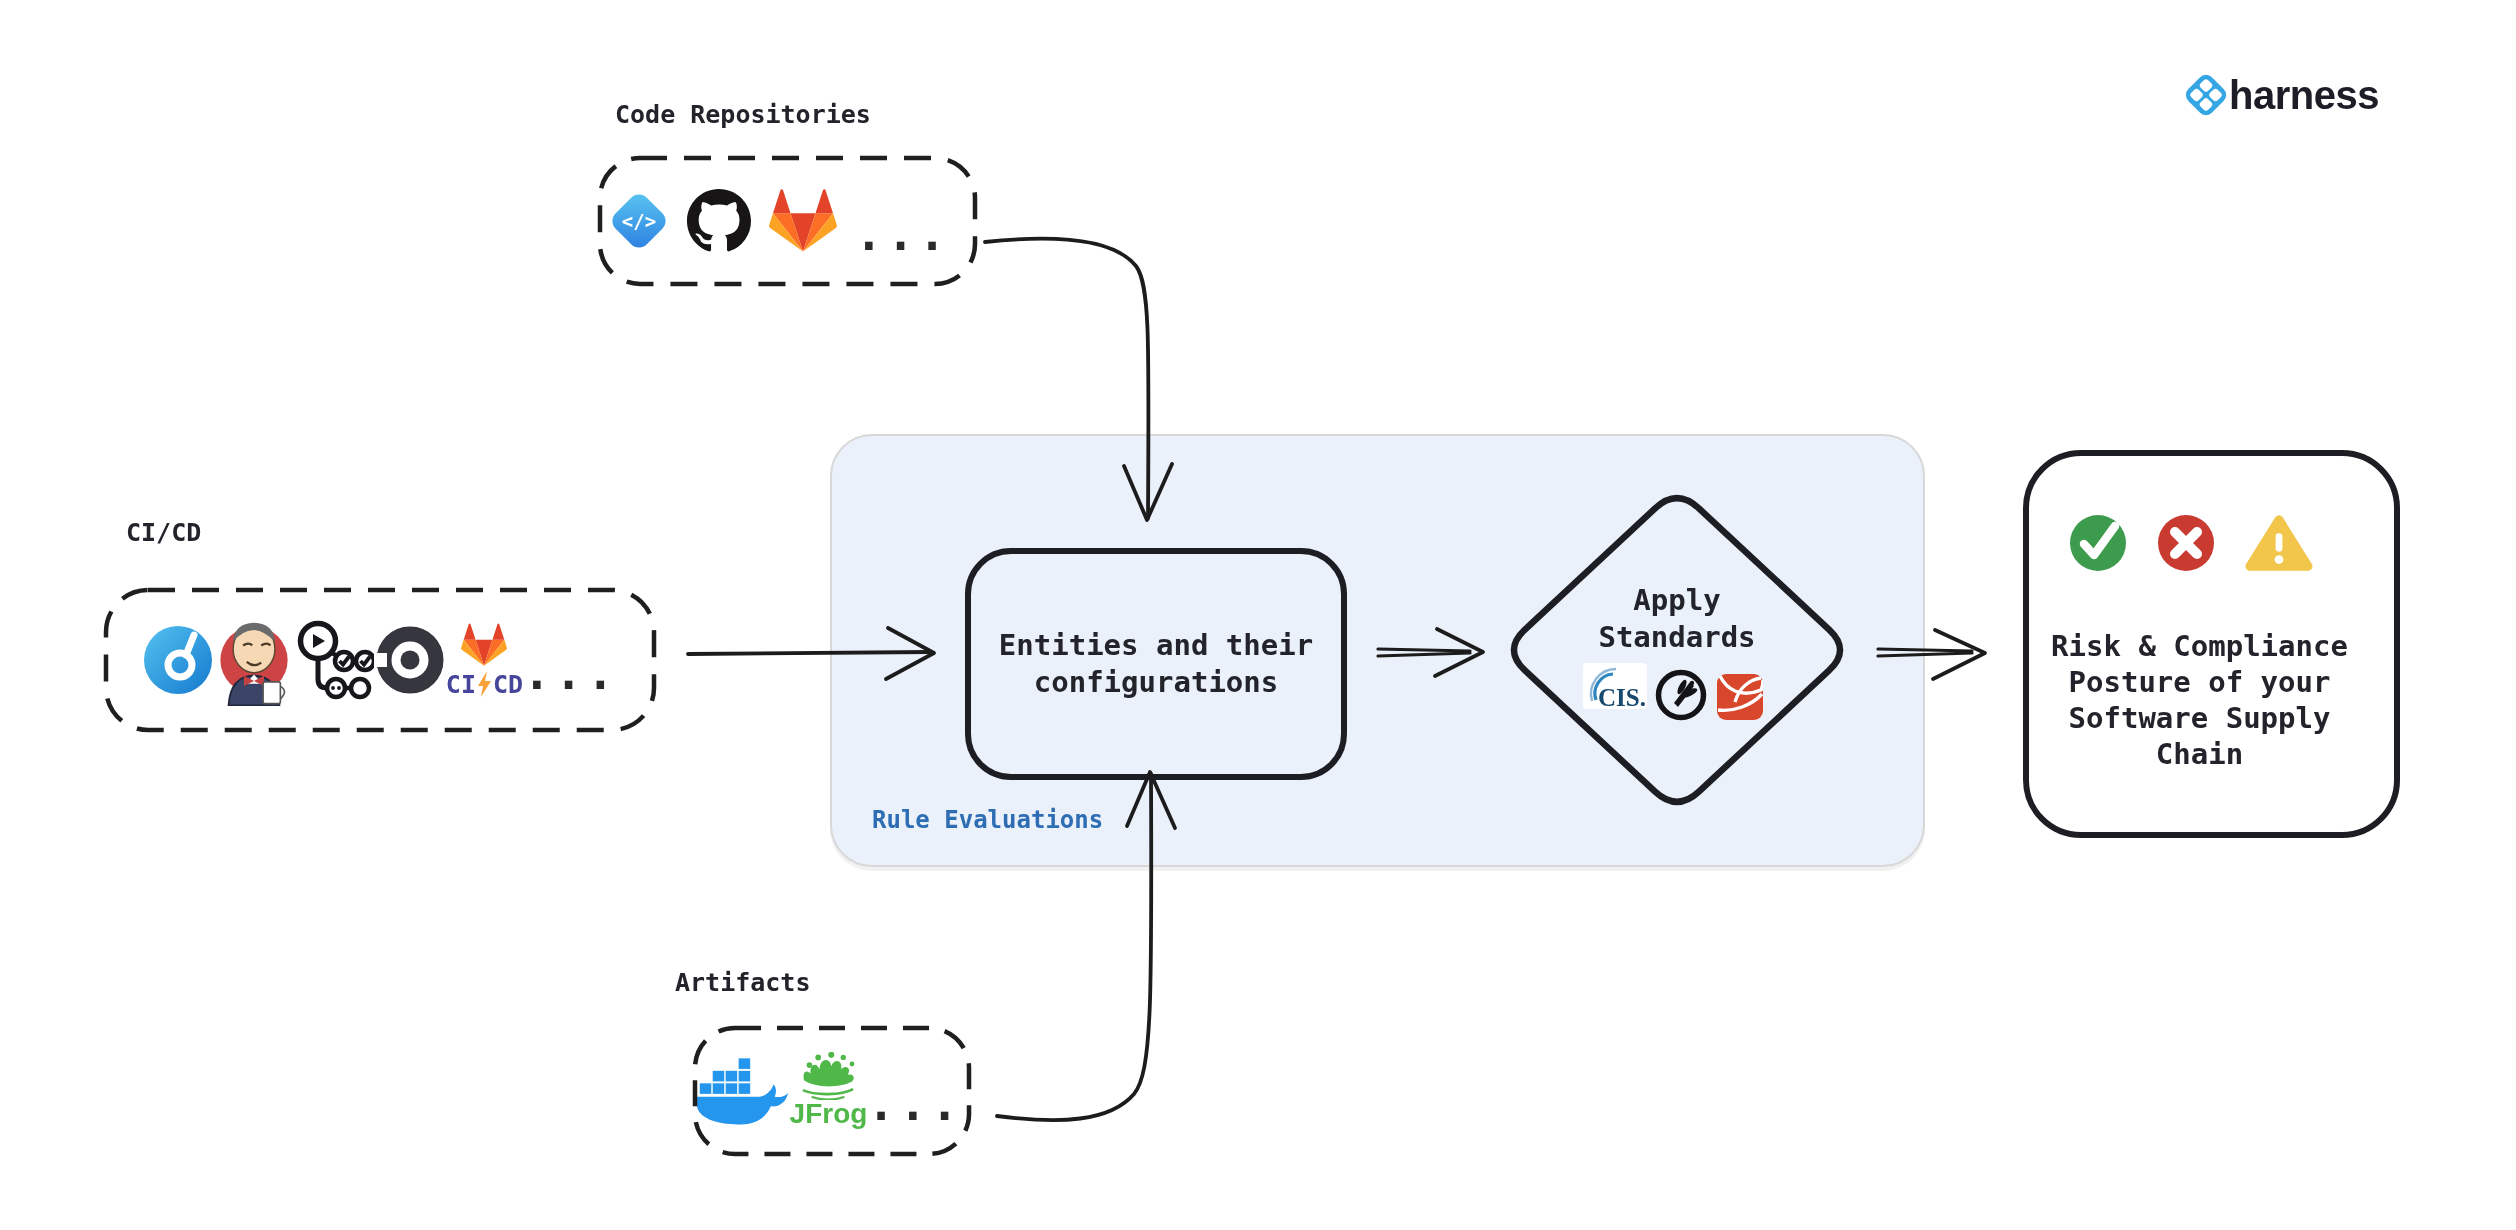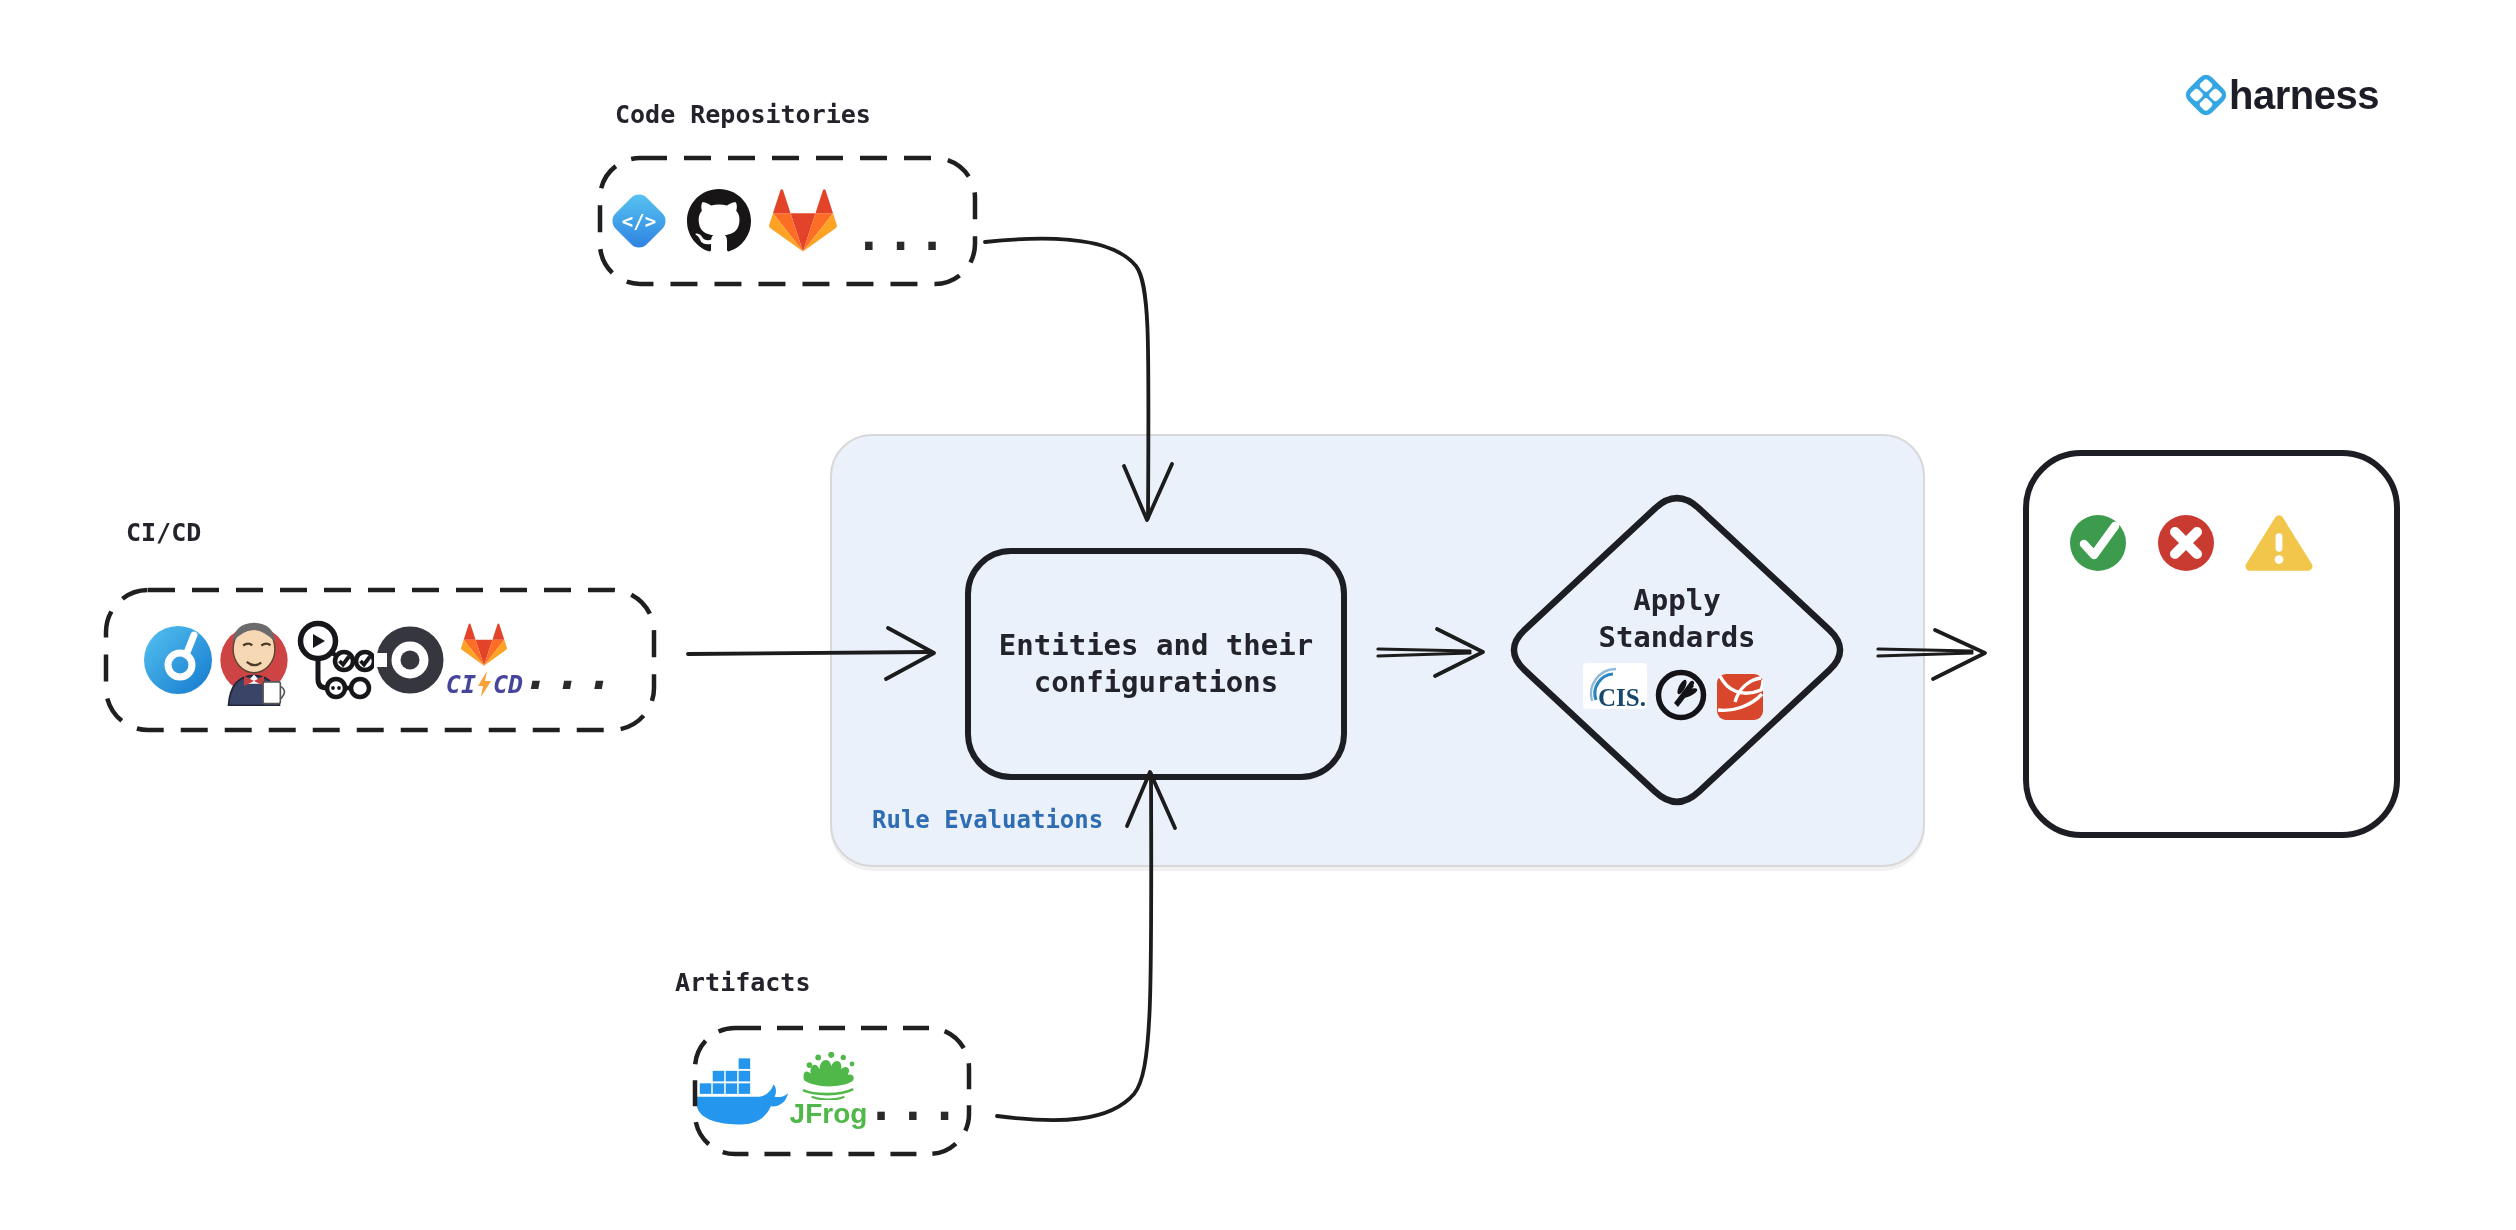--- a/index.html
+++ b/index.html
@@ -84,20 +84,26 @@
       <svg width="58" height="58" viewBox="0 0 58 58">
         <circle cx="29" cy="29" r="28" fill="#C93A31"></circle>
         <path d="M18 18 L40 40 M40 18 L18 40" stroke="#ffffff" stroke-width="10" stroke-linecap="round"></path>
       </svg>
       <svg width="68" height="62" viewBox="0 0 70 62">
         <path d="M35 7 L65 55 L5 55 Z" fill="#F2C64B" stroke="#F2C64B" stroke-width="9" stroke-linejoin="round"></path>
         <rect x="31.5" y="21" width="7" height="19" rx="3.5" fill="#ffffff"></rect>
         <circle cx="35" cy="48" r="4.5" fill="#ffffff"></circle>
       </svg>
     </div>
+    <div class="result-lines" style="position:absolute;left:0;right:24px;top:172px;">
+      <div>Risk &amp; Compliance</div>
+      <div>Posture of your</div>
+      <div>Software Supply</div>
+      <div>Chain</div>
+    </div>
   </div>
 
   <div class="abs grp-label" style="left:615px;top:100px;">Code Repositories</div>
   <div class="abs" style="left:597px;top:155px;width:381px;height:132px;">
     <svg class="dash-rect" width="381" height="132" viewBox="0 0 381 132">
       <rect x="3" y="3" width="375" height="126" rx="40" fill="none" stroke="#1f1f1f" stroke-width="4.5" stroke-dasharray="27 17"></rect>
     </svg>
     <div class="icon-row" style="gap:16px;padding-right:18px;">
       <svg width="64" height="64" viewBox="0 0 64 64">
         <defs>
@@ -125,21 +131,21 @@
       </svg>
       <span class="dots">...</span>
     </div>
   </div>
 
   <div class="abs grp-label" style="left:126px;top:518px;">CI/CD</div>
   <div class="abs" style="left:103px;top:587px;width:554px;height:146px;">
     <svg class="dash-rect" width="554" height="146" viewBox="0 0 554 146">
       <rect x="3" y="3" width="548" height="140" rx="42" fill="none" stroke="#1f1f1f" stroke-width="4.5" stroke-dasharray="27 17"></rect>
     </svg>
-    <div class="icon-row" style="font-style:italic;">
+    <div class="icon-row" style="">
       <svg width="72" height="72" viewBox="0 0 72 72">
         <defs>
             <linearGradient id="hci" x1="0" y1="0" x2="1" y2="1">
           <stop offset="0" stop-color="#54C2F0"></stop>
               <stop offset="1" stop-color="#1479CE"></stop>
         </linearGradient>
           </defs>
         <circle cx="36" cy="36" r="34" fill="url(#hci)"></circle>
         <circle cx="38" cy="41" r="12" fill="none" stroke="#ffffff" stroke-width="7"></circle>
         <line x1="52" y1="11" x2="44" y2="31" stroke="#ffffff" stroke-width="7" stroke-linecap="round"></line>

